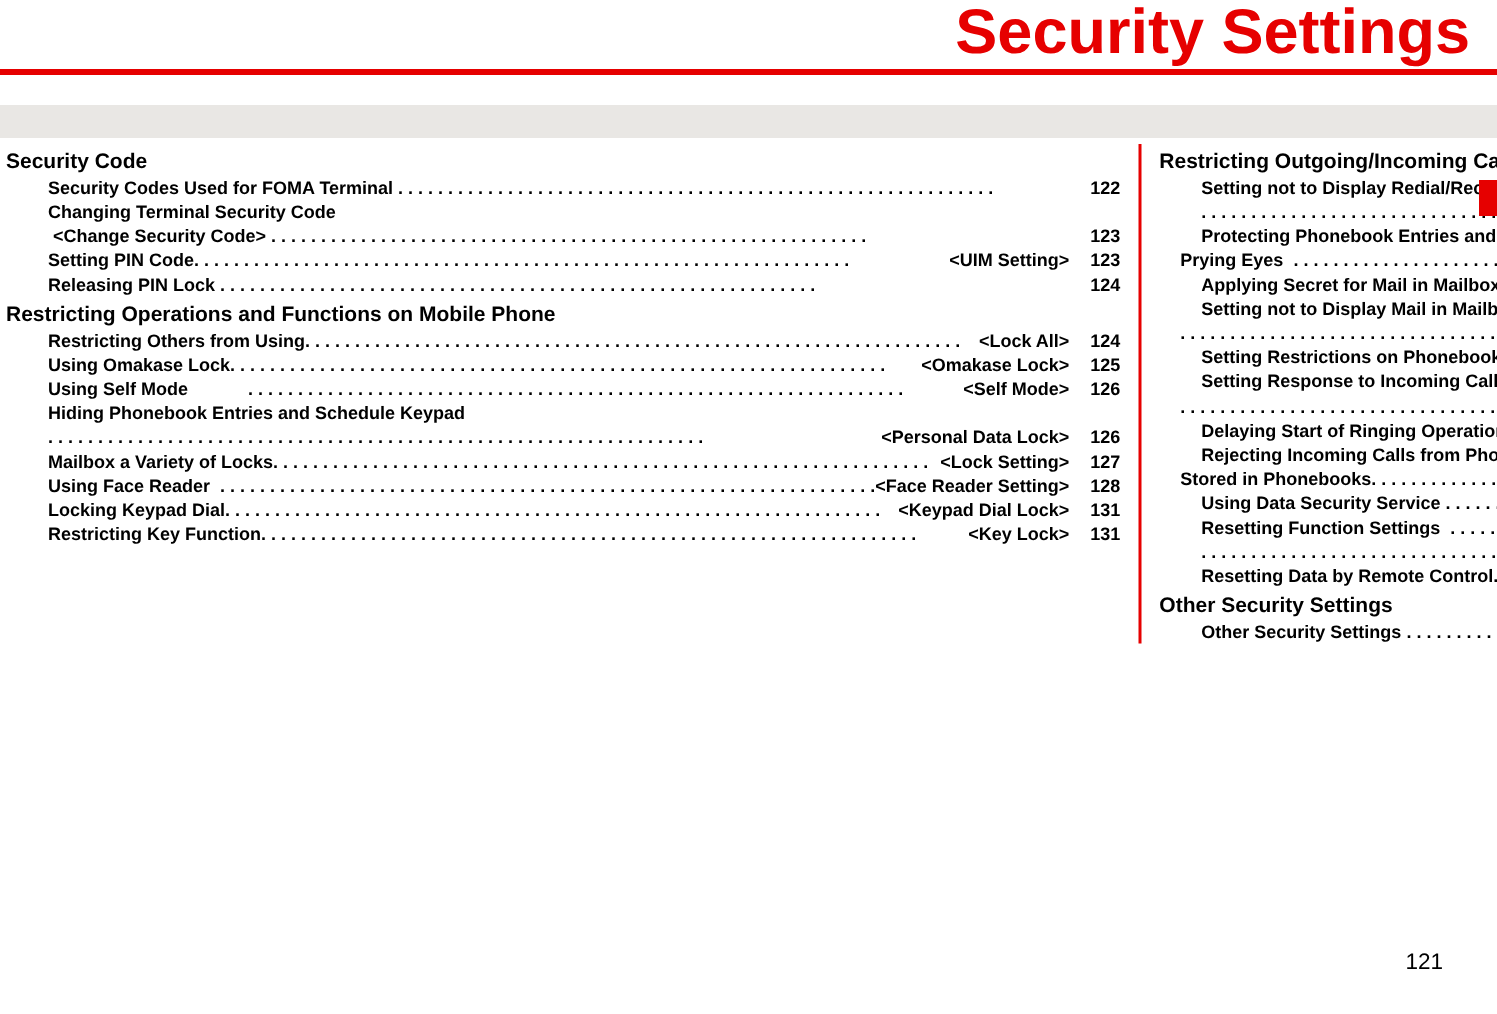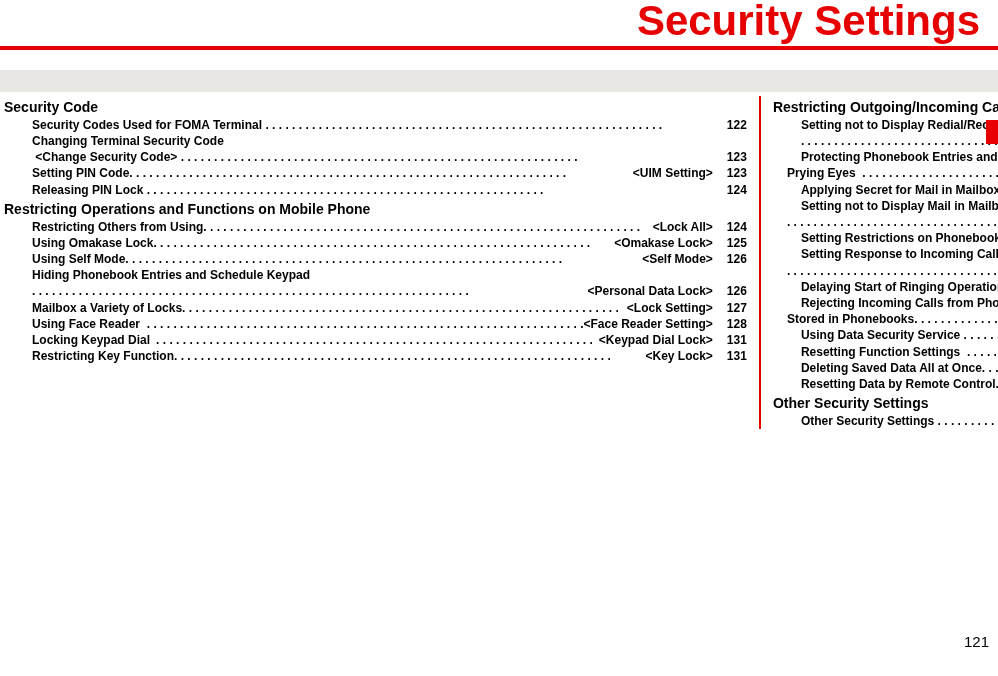--- a/index.html
+++ b/index.html
@@ -70,21 +70,21 @@
     content: " . . . . . . . . . . . . . . . . . . . . . . . . . . . . . . . . . . . . . . . . . . . . . . . . . . . . . . . . . . . .";
     letter-spacing: 0px;
   }
   .entry .pg {
     flex: 0 0 34px;
     text-align: right;
   }
   .page-num {
     position: absolute;
     bottom: 26px;
-    right: 9px;
+    right: 36px;
     font-size: 15px;
     text-align: center;
   }
   .tab {
     position: absolute;
     right: 0;
     top: 120px;
     width: 12px;
     height: 24px;
     background: #e60000;
@@ -144,21 +144,21 @@
           <span style="display: flex; white-space: nowrap; overflow: hidden;">
             <span>Using Omakase Lock</span>
             <span style="flex: 1 1 0%; overflow: hidden;"> . . . . . . . . . . . . . . . . . . . . . . . . . . . . . . . . . . . . . . . . . . . . . . . . . . . . . . . . . . . . . . . . . .</span>
             <span>&lt;Omakase Lock&gt;</span>
           </span>
         </span>
         <span class="pg">125</span>
       </div>
       <div class="entry">
         <span class="txt nodots no-after" style="display: block; overflow: hidden; position: relative; --x: 1;">
-          <span style="display: flex; white-space: nowrap; overflow: hidden;">
+          <span style="display: flex; white-space: nowrap; overflow: hidden; text-align: center;">
             <span>Using Self Mode</span>
             <span style="flex: 1 1 0%; overflow: hidden;"> . . . . . . . . . . . . . . . . . . . . . . . . . . . . . . . . . . . . . . . . . . . . . . . . . . . . . . . . . . . . . . . . . .</span>
             <span>&lt;Self Mode&gt;</span>
           </span>
         </span>
         <span class="pg">126</span>
       </div>
       <div class="entry">
         <span class="txt no-after" style="white-space: nowrap; overflow: hidden; --x: 1;"><span>Hiding Phonebook Entries and Schedule Keypad</span></span>
         <span class="pg"></span>
@@ -188,21 +188,21 @@
           <span style="display: flex; white-space: nowrap; overflow: hidden;">
             <span>Using Face Reader &nbsp;</span>
             <span style="flex: 1 1 0%; overflow: hidden;"> . . . . . . . . . . . . . . . . . . . . . . . . . . . . . . . . . . . . . . . . . . . . . . . . . . . . . . . . . . . . . . . . . .</span>
             <span>&lt;Face Reader Setting&gt;</span>
           </span>
         </span>
         <span class="pg">128</span>
       </div>
       <div class="entry">
         <span class="txt nodots no-after" style="display: block; overflow: hidden; position: relative; --x: 1;">
-          <span style="display: flex; white-space: nowrap; overflow: hidden; text-align: center;">
+          <span style="display: flex; white-space: nowrap; overflow: hidden;">
             <span>Locking Keypad Dial </span>
             <span style="flex: 1 1 0%; overflow: hidden;"> . . . . . . . . . . . . . . . . . . . . . . . . . . . . . . . . . . . . . . . . . . . . . . . . . . . . . . . . . . . . . . . . . .</span>
             <span>&lt;Keypad Dial Lock&gt;</span>
           </span>
         </span>
         <span class="pg">131</span>
       </div>
       <div class="entry">
         <span class="txt nodots no-after" style="display: block; overflow: hidden; position: relative; --x: 1;">
           <span style="display: flex; white-space: nowrap; overflow: hidden;">
@@ -292,21 +292,20 @@
         <span class="txt nodots no-after" style="display: block; overflow: hidden; position: relative; --x: 1;">
           <span style="display: flex; white-space: nowrap; overflow: hidden;">
             <span>Resetting Function Settings &nbsp;</span>
             <span style="flex: 1 1 0%; overflow: hidden;"> . . . . . . . . . . . . . . . . . . . . . . . . . . . . . . . . . . . . . . . . . . . . . . . . . . . . . . . . . . . . . . . . . .</span>
           </span>
         </span>
       </div>
       <div class="entry">
         <span class="txt nodots no-after" style="display: block; overflow: hidden; position: relative; --x: 1;">
           <span style="display: flex; white-space: nowrap; overflow: hidden;">
-            <span>Deleting Saved Data All at Once</span>
             <span style="flex: 1 1 0%; overflow: hidden;"> . . . . . . . . . . . . . . . . . . . . . . . . . . . . . . . . . . . . . . . . . . . . . . . . . . . . . . . . . . . . . . . . . .</span>
           </span>
         </span>
       </div>
       <div class="entry">
         <span class="txt nodots no-after" style="display: block; overflow: hidden; position: relative; --x: 1;">
           <span style="display: flex; white-space: nowrap; overflow: hidden;">
             <span>Resetting Data by Remote Control</span>
             <span style="flex: 1 1 0%; overflow: hidden;"> . . . . . . . . . . . . . . . . . . . . . . . . . . . . . . . . . . . . . . . . . . . . . . . . . . . . . . . . . . . . . . . . . .</span>
           </span>

